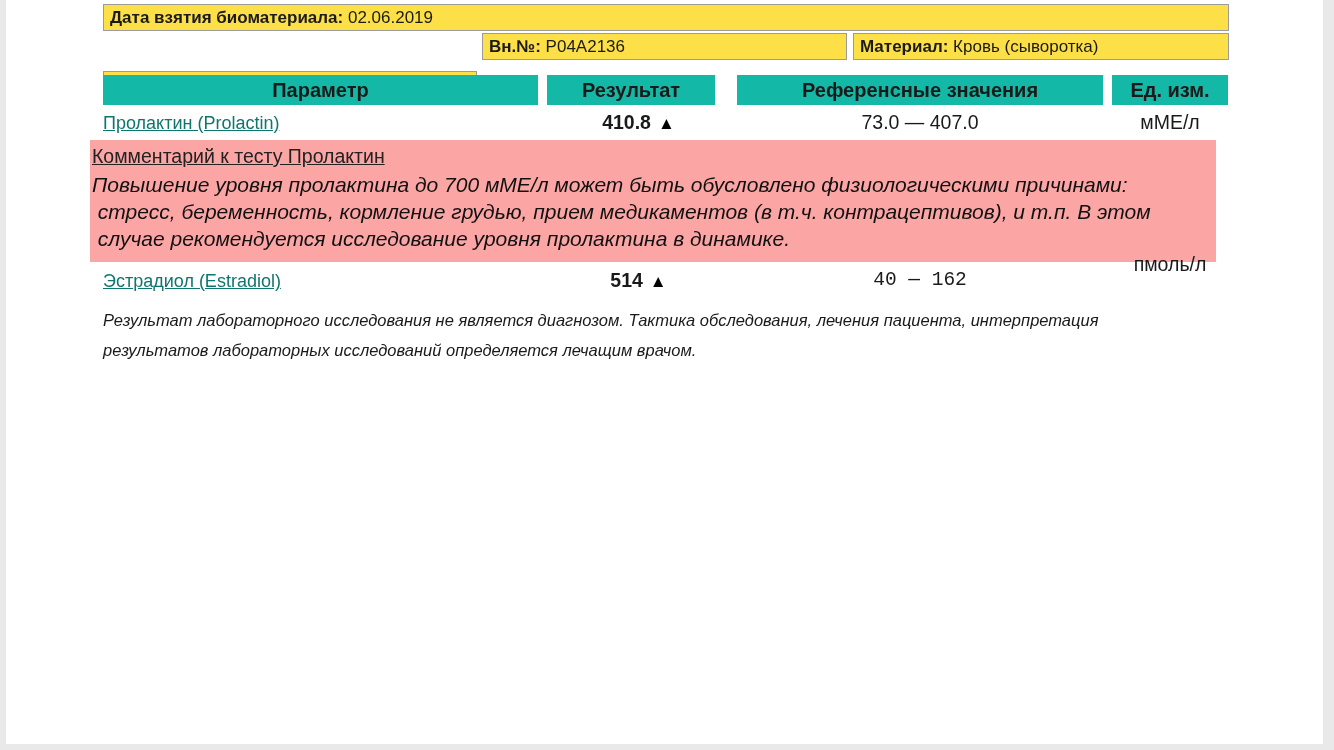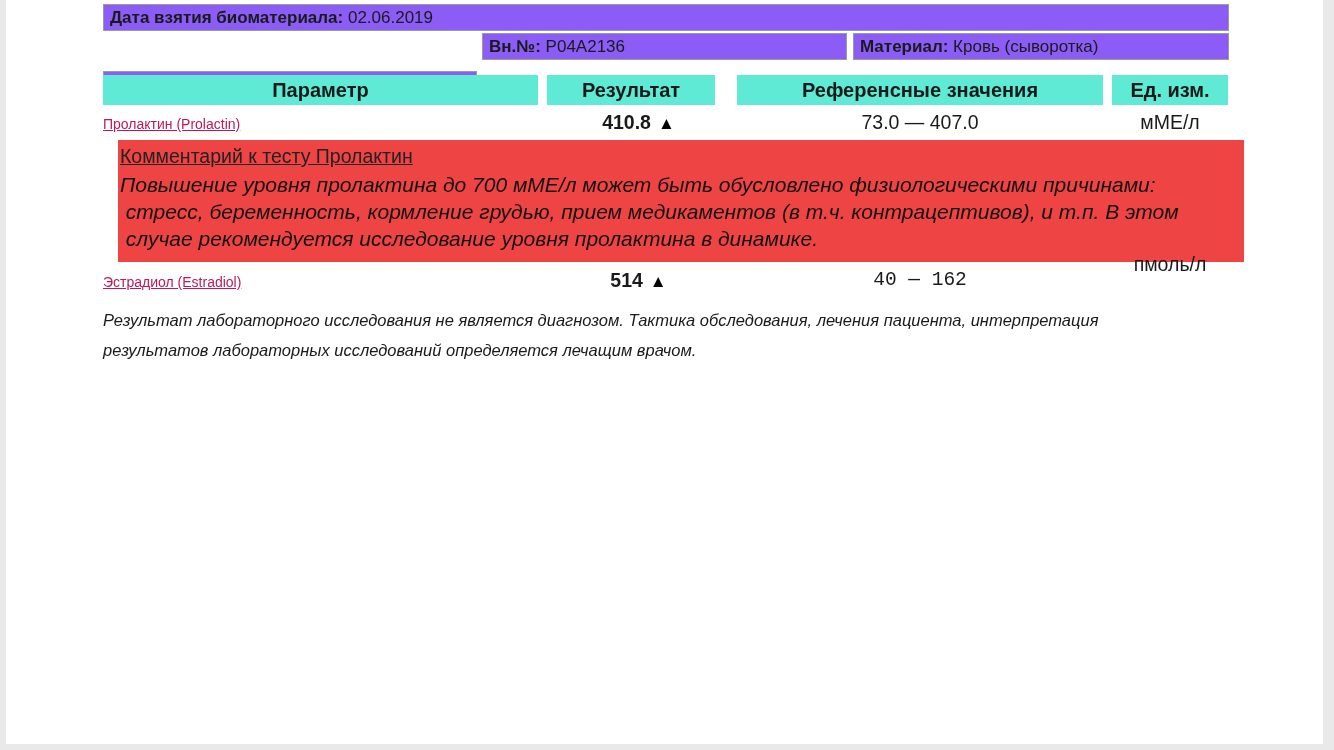--- a/index.html
+++ b/index.html
@@ -8,43 +8,43 @@
     background:#e9e9e9;
     font-family:"Liberation Sans","DejaVu Sans",sans-serif;
     color:#1a1a1a;
   }
   .page{
     position:absolute;left:6px;top:0;width:1317px;height:744px;
     background:#ffffff;
   }
   .info-box{
     position:absolute;height:25px;
-    border:1.5px solid #9b9b9b;background:#8b5cf6;
+    border:1.5px solid #9b9b9b;background:#fde047;
     font-size:17px;line-height:25px;padding-left:6px;
     white-space:nowrap;overflow:hidden;
   }
   .info-box b{font-weight:bold;}
   .hdr-cell{
-    position:absolute;top:75px;height:30px;background:#5eead4;
+    position:absolute;top:75px;height:30px;background:#14b8a6;
     font-weight:bold;font-size:20px;line-height:30px;text-align:center;
   }
   .row-cell{
     position:absolute;height:32px;font-size:19.5px;line-height:32px;
     text-align:center;white-space:nowrap;
   }
   .row-cell.left{text-align:left;}
   .test-link{
-    color:#be185d;text-decoration:underline;cursor:pointer;
-    font-size:14px;line-height:32px;white-space:nowrap;
+    color:#0f766e;text-decoration:underline;cursor:pointer;
+    font-size:18px;line-height:32px;white-space:nowrap;
   }
   .result{font-weight:bold;}
   .flag{font-weight:bold;color:#000;font-size:17px;padding-left:7px;}
   .comment-block{
-    position:absolute;left:118px;top:140px;width:1126px;height:122px;
-    background:#ef4444;
+    position:absolute;left:90px;top:140px;width:1126px;height:122px;
+    background:#fca5a5;
   }
   .comment-title{
     position:absolute;left:2px;top:4px;font-size:19.5px;line-height:25px;
     text-decoration:underline;color:#222;white-space:pre;
   }
   .comment-line{
     position:absolute;left:2px;font-size:21px;line-height:25.5px;
     font-style:italic;color:#111;white-space:pre;
   }
   .disclaimer-line{

